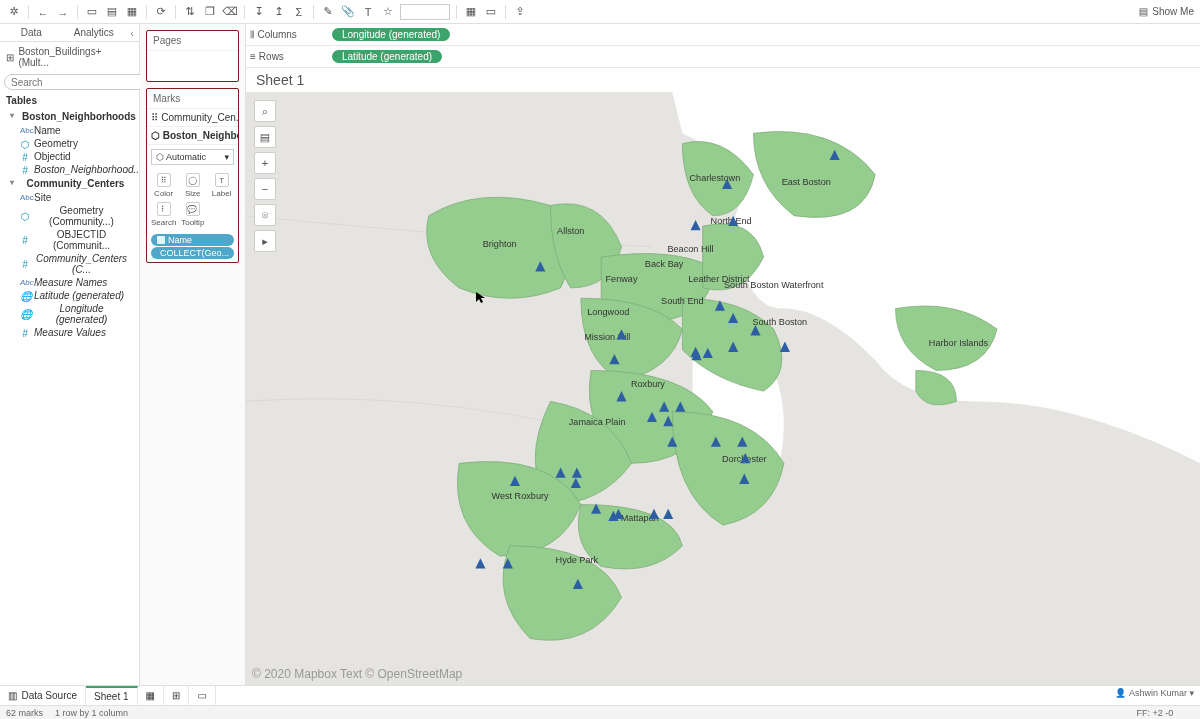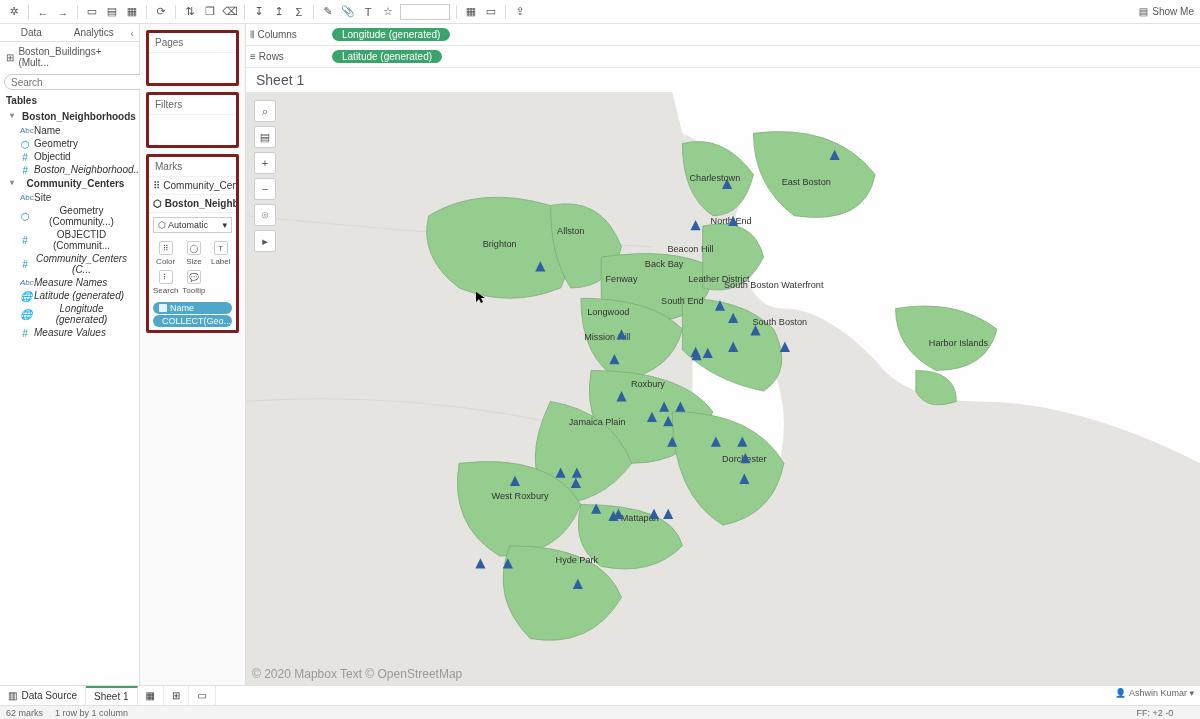--- a/index.html
+++ b/index.html
@@ -33,21 +33,21 @@
 .tree-item { font-size:10px; padding:1px 4px 1px 28px; position:relative; display:flex; align-items:center; gap:3px; color:#333; cursor:pointer; }
 .tree-item.italic { font-style: italic; }
 .fi { width:10px; height:10px; display:inline-block; position:absolute; left:14px; }
 .fi-abc { color:#4a7bb5; font-size:8px; font-weight:500; }
 .fi-geo { color:#1f9bb3; }
 .fi-hash { color:#1f9bb3; font-size:10px; }
 .fi-globe { color:#1f9bb3; }
 
 
 .shelves-panel { width: 106px; border-right: 1px solid #e0e0e0; background:#fafafa; }
-.shelf-card { margin:6px; background:#fff; border:3px solid #7f1d1d; border-radius:2px; }
+.shelf-card { margin:6px; background:#fff; border:1px solid #7f1d1d; border-radius:2px; }
 .shelf-title { font-size:10px; color:#666; padding:4px 6px; border-bottom:1px solid #f0f0f0; }
 .shelf-body { min-height:30px; padding:4px; }
 .layer-item { font-size:10px; padding:3px 4px; display:flex; align-items:center; gap:3px; border-bottom:1px solid #f0f0f0; cursor:pointer; white-space:nowrap; overflow:hidden; }
 .layer-item.active { font-weight:600; }
 .mark-type-sel { margin:4px; height:16px; font-size:9px; border:1px solid #ccc; background:#fff; display:flex; align-items:center; padding:0 4px; justify-content:space-between; cursor:pointer; }
 .mark-grid { display:grid; grid-template-columns: repeat(3, 1fr); gap:0; padding:2px; }
 .mark-cell { display:flex; flex-direction:column; align-items:center; gap:2px; padding:2px; font-size:8px; color:#555; cursor:pointer; }
 .mark-cell .mc-ic { width:14px; height:14px; border:1px solid #ccc; border-radius:2px; display:flex; align-items:center; justify-content:center; }
 .mark-pills { padding:2px 4px; }
 .pill { font-size:9px; padding:1px 6px; border-radius:8px; margin:1px 0; display:flex; align-items:center; gap:3px; white-space:nowrap; overflow:hidden; }
@@ -194,24 +194,20 @@
         <div class="tree-item italic">
           <span class="fi fi-hash">#</span>
           <span>Measure Values</span>
         </div>
       </div>
   </div>
 
   <div class="shelves-panel">
     <div class="shelf-card">
       <div class="shelf-title">Pages</div>
-      <div class="shelf-body"></div>
-    </div>
-    <div class="shelf-card">
-      <div class="shelf-title">Filters</div>
       <div class="shelf-body"></div>
     </div>
     <div class="shelf-card">
       <div class="shelf-title">Marks</div>
       <div id="layers">
           <div class="layer-item">
             <span>⠿</span>
             <span>Community_Cen...</span>
           </div>
           <div class="layer-item active">

